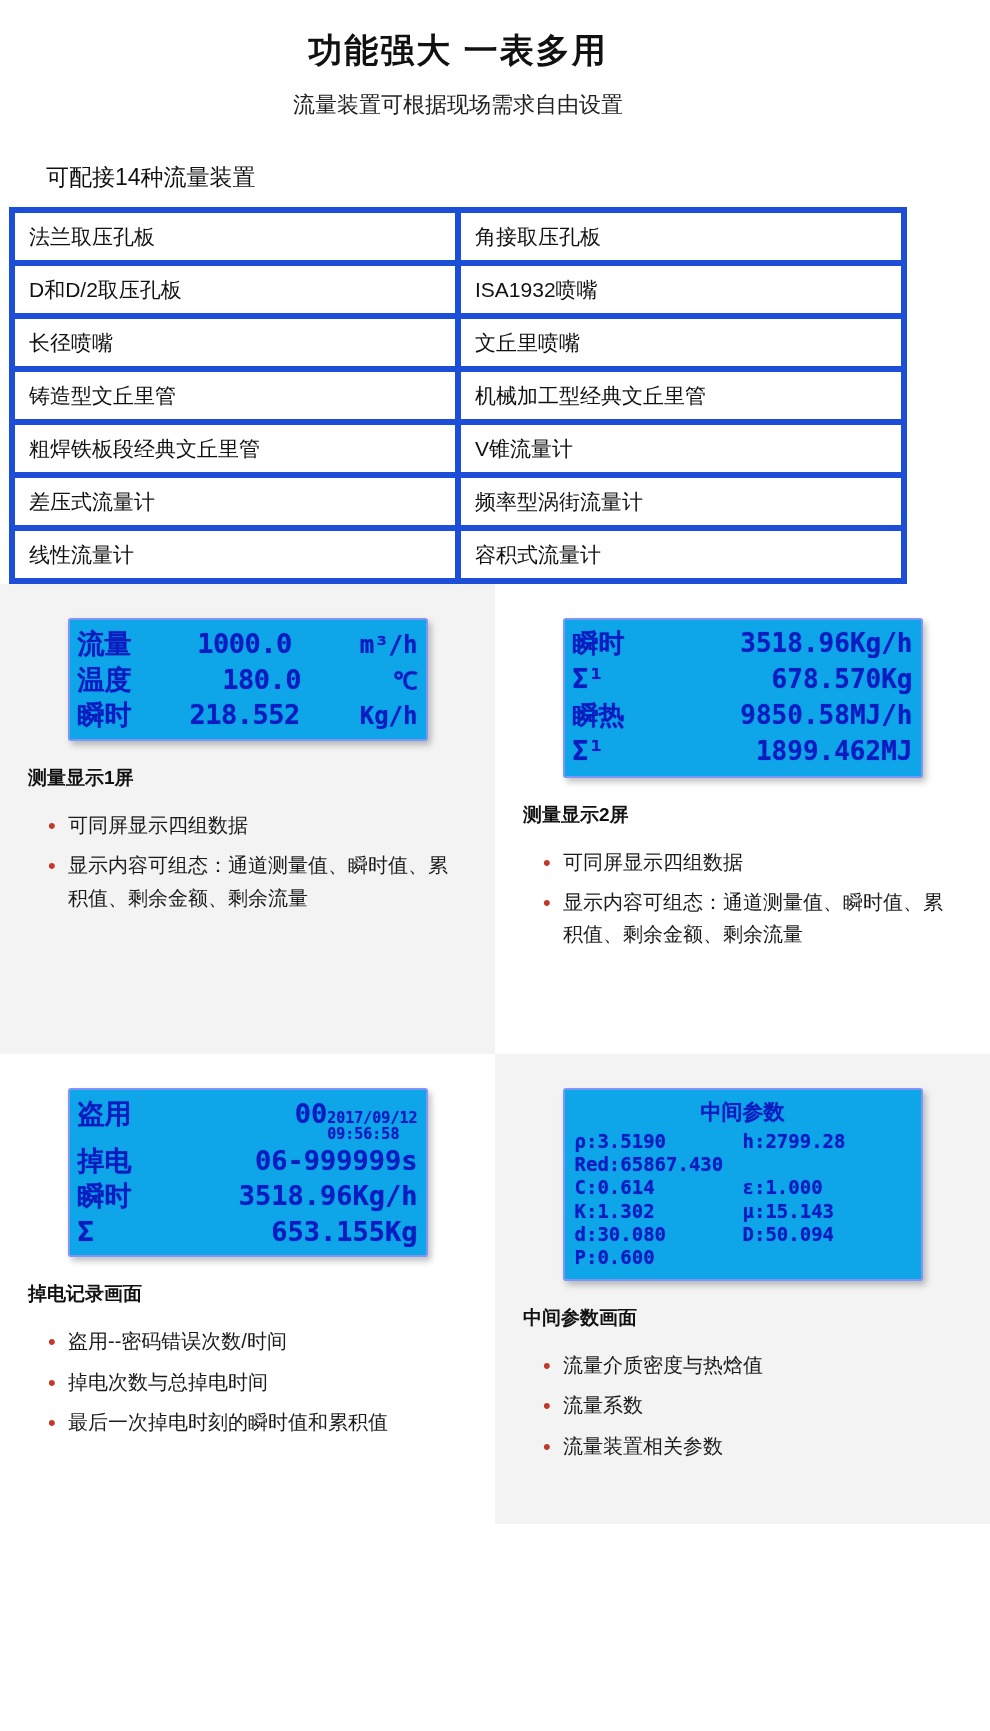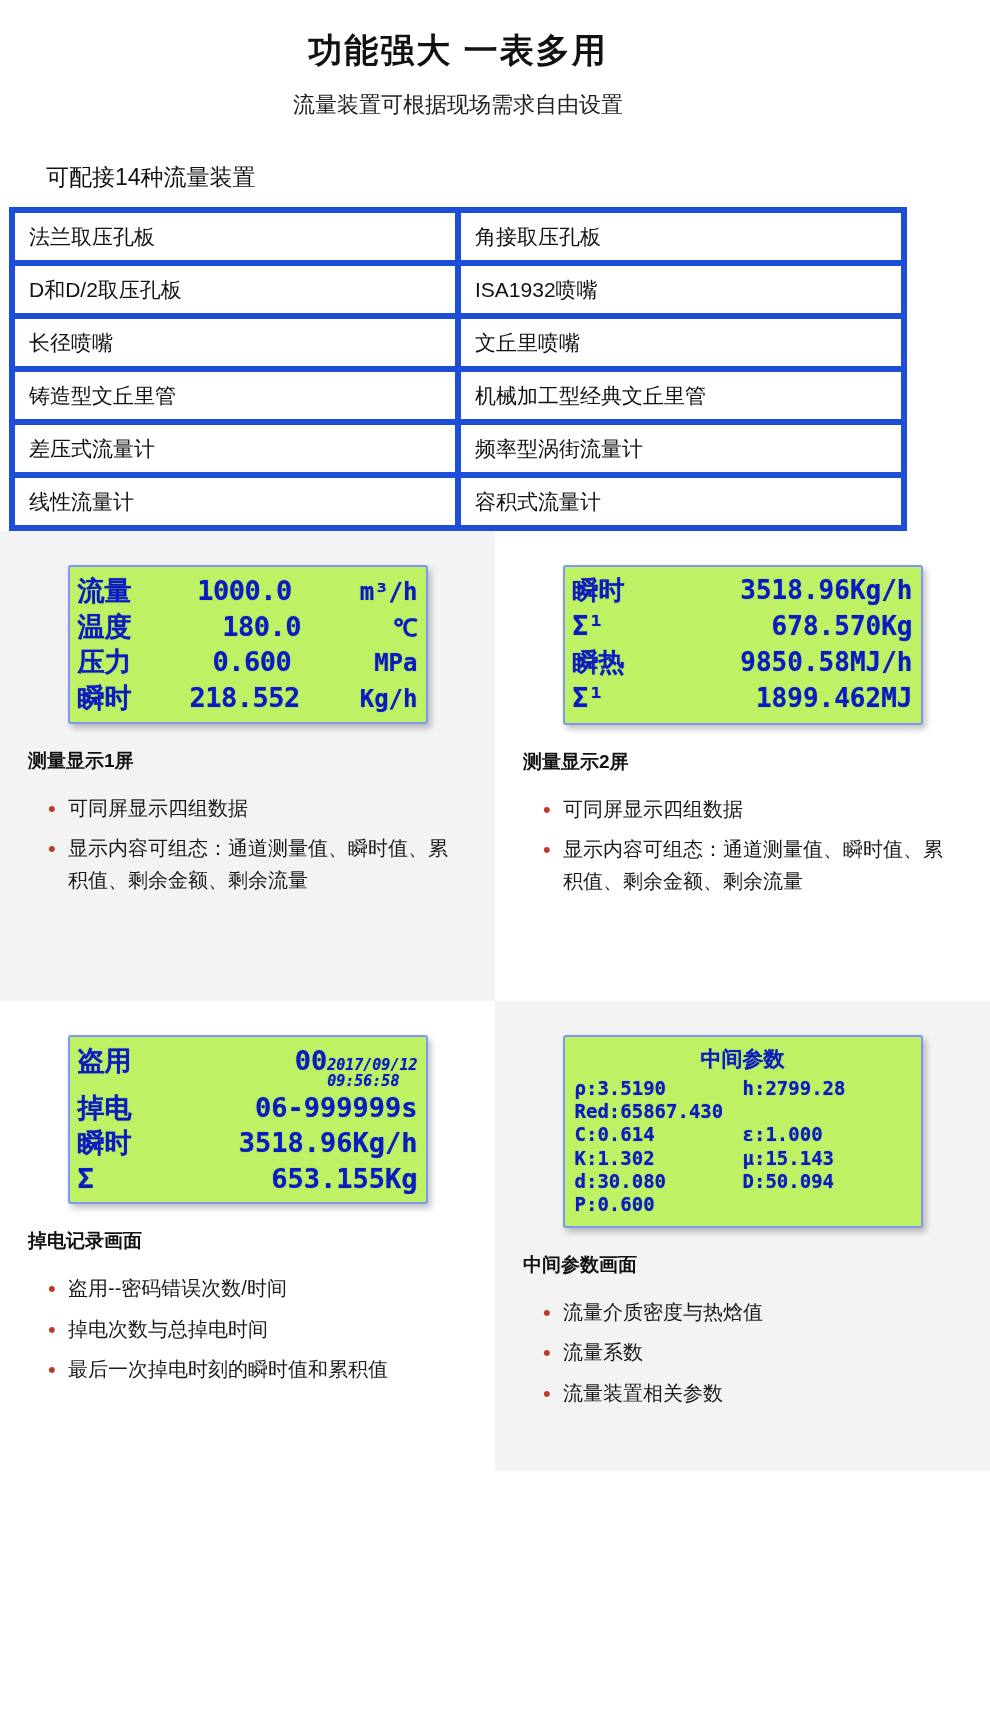--- a/index.html
+++ b/index.html
@@ -79,21 +79,21 @@
   .cell.b { background: #ffffff; }
   .cell.c { background: #ffffff; }
   .cell.d { background: #f3f3f3; }
 
   .lcd-wrap {
     display: flex;
     justify-content: center;
   }
   .lcd {
     width: 360px;
-    background: #bef264;
+    background: #0ea5e9;
     border: 2px solid #7d96f8;
     border-radius: 3px;
     box-shadow: 3px 4px 6px rgba(0,0,0,0.25);
     padding: 6px 8px;
     box-sizing: border-box;
     font-family: "DejaVu Sans Mono", monospace;
     color: #0a1cc0;
     text-shadow: 0 0 1px rgba(10,20,190,0.6);
   }
   
@@ -130,21 +130,20 @@
     line-height: 1.32;
     white-space: nowrap;
   }
   .lcd.plog .row .lbl { margin-right: auto; }
   .lcd.plog .stack {
     display: inline-block;
     font-size: 15px;
     line-height: 1.05;
     text-align: left;
     font-weight: bold;
-    font-style: italic;
   }
   .lcd.plog .rightval { margin-left: auto; }
 
   
   .lcd.params {
     padding: 8px 10px 10px 10px;
   }
   .lcd.params .ptitle {
     text-align: center;
     font-size: 21px;
@@ -213,20 +212,24 @@
         </tr>
         <tr>
           <td>长径喷嘴</td>
           <td>文丘里喷嘴</td>
         </tr>
         <tr>
           <td>铸造型文丘里管</td>
           <td>机械加工型经典文丘里管</td>
         </tr>
         <tr>
+          <td>粗焊铁板段经典文丘里管</td>
+          <td>V锥流量计</td>
+        </tr>
+        <tr>
           <td>差压式流量计</td>
           <td>频率型涡街流量计</td>
         </tr>
         <tr>
           <td>线性流量计</td>
           <td>容积式流量计</td>
         </tr>
       </tbody>
     </table>
   </div>
@@ -239,25 +242,20 @@
         <div class="lcd big">
           <div class="row">
             <span class="lbl">流量</span>
             <span class="val">1000.0</span>
             <span class="unit">m³/h</span>
           </div>
           <div class="row">
             <span class="lbl">温度</span>
             <span class="val">180.0</span>
             <span class="unit">℃</span>
-          </div>
-          <div class="row">
-            <span class="lbl">压力</span>
-            <span class="val">0.600</span>
-            <span class="unit">MPa</span>
           </div>
           <div class="row">
             <span class="lbl">瞬时</span>
             <span class="val">218.552</span>
             <span class="unit">Kg/h</span>
           </div>
         </div>
       </div>
       <div class="shot-title">测量显示1屏</div>
       <ul class="bullets">

